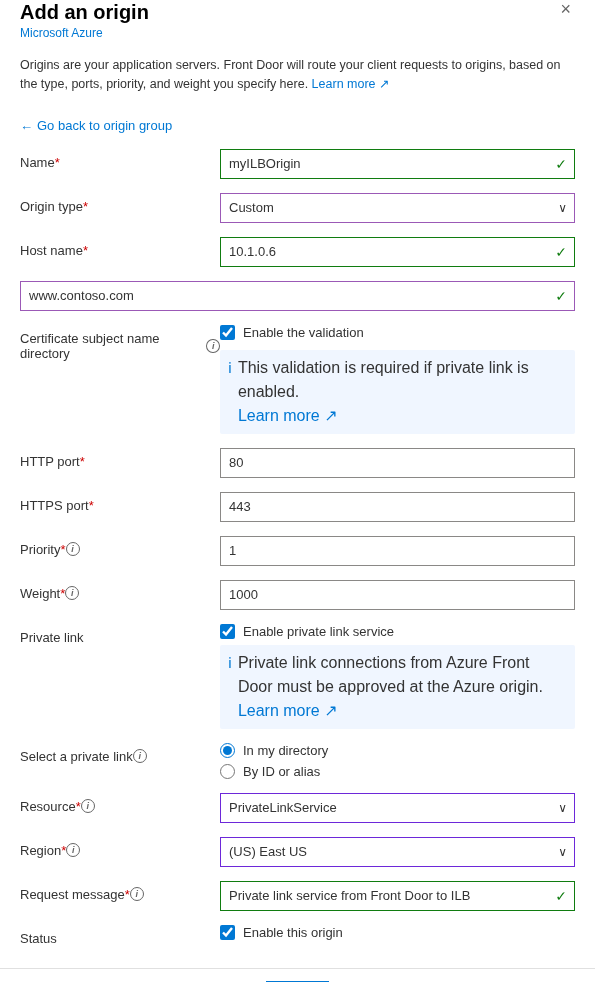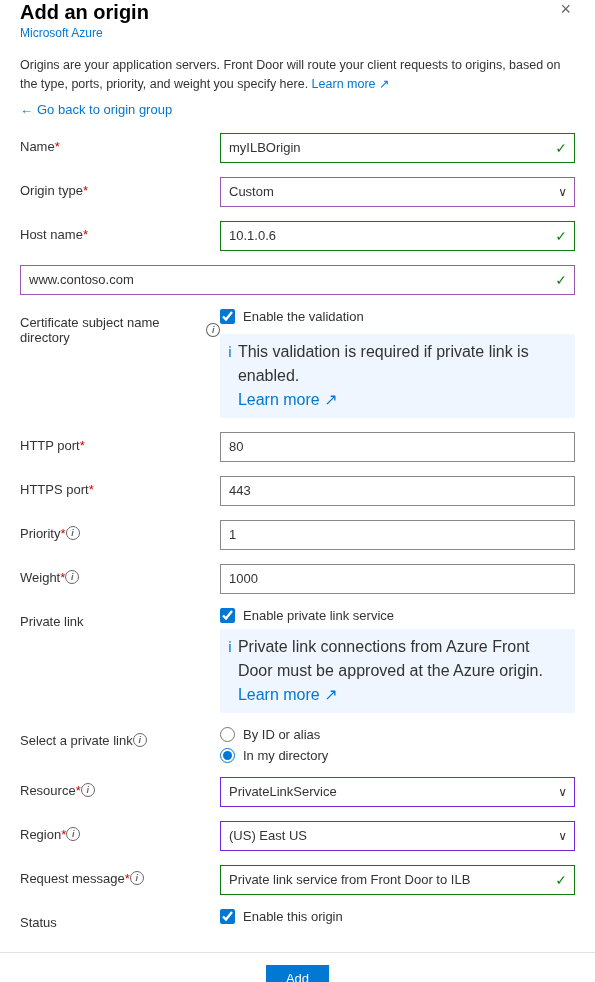--- a/index.html
+++ b/index.html
@@ -48,21 +48,21 @@
     }
     .dialog-body {
       padding: 0 20px;
       flex: 1;
       overflow-y: auto;
     }
     .info-text {
       font-size: 12.5px;
       color: #333;
       line-height: 1.5;
-      margin-bottom: 8px;
+      margin-bottom: 24px;
       margin-top: 8px;
     }
     .info-text a { color: #0078d4; text-decoration: none; }
     .back-link {
       display: flex;
       align-items: center;
       gap: 4px;
       color: #0078d4;
       font-size: 13px;
       text-decoration: none;
@@ -397,26 +397,26 @@
     </div>
 
     <div class="form-row">
       <div class="form-label">
         <span>Select a private link</span>
         <span class="info-icon">i</span>
       </div>
       <div class="form-control-wrap">
         <div class="radio-group">
           <div class="radio-row">
+            <input type="radio" class="radio-input" name="private_link_select" checked="" style="">
+            <label class="radio-label">In my directory</label>
+          </div>
+          <div class="radio-row">
             <input type="radio" class="radio-input" name="private_link_select" style="">
             <label class="radio-label">By ID or alias</label>
-          </div>
-          <div class="radio-row">
-            <input type="radio" class="radio-input" name="private_link_select" checked="" style="">
-            <label class="radio-label">In my directory</label>
           </div>
         </div>
       </div>
     </div>
 
     <div class="form-row">
       <div class="form-label">
         <span>Resource</span>
         <span class="required">*</span>
         <span class="info-icon">i</span>

